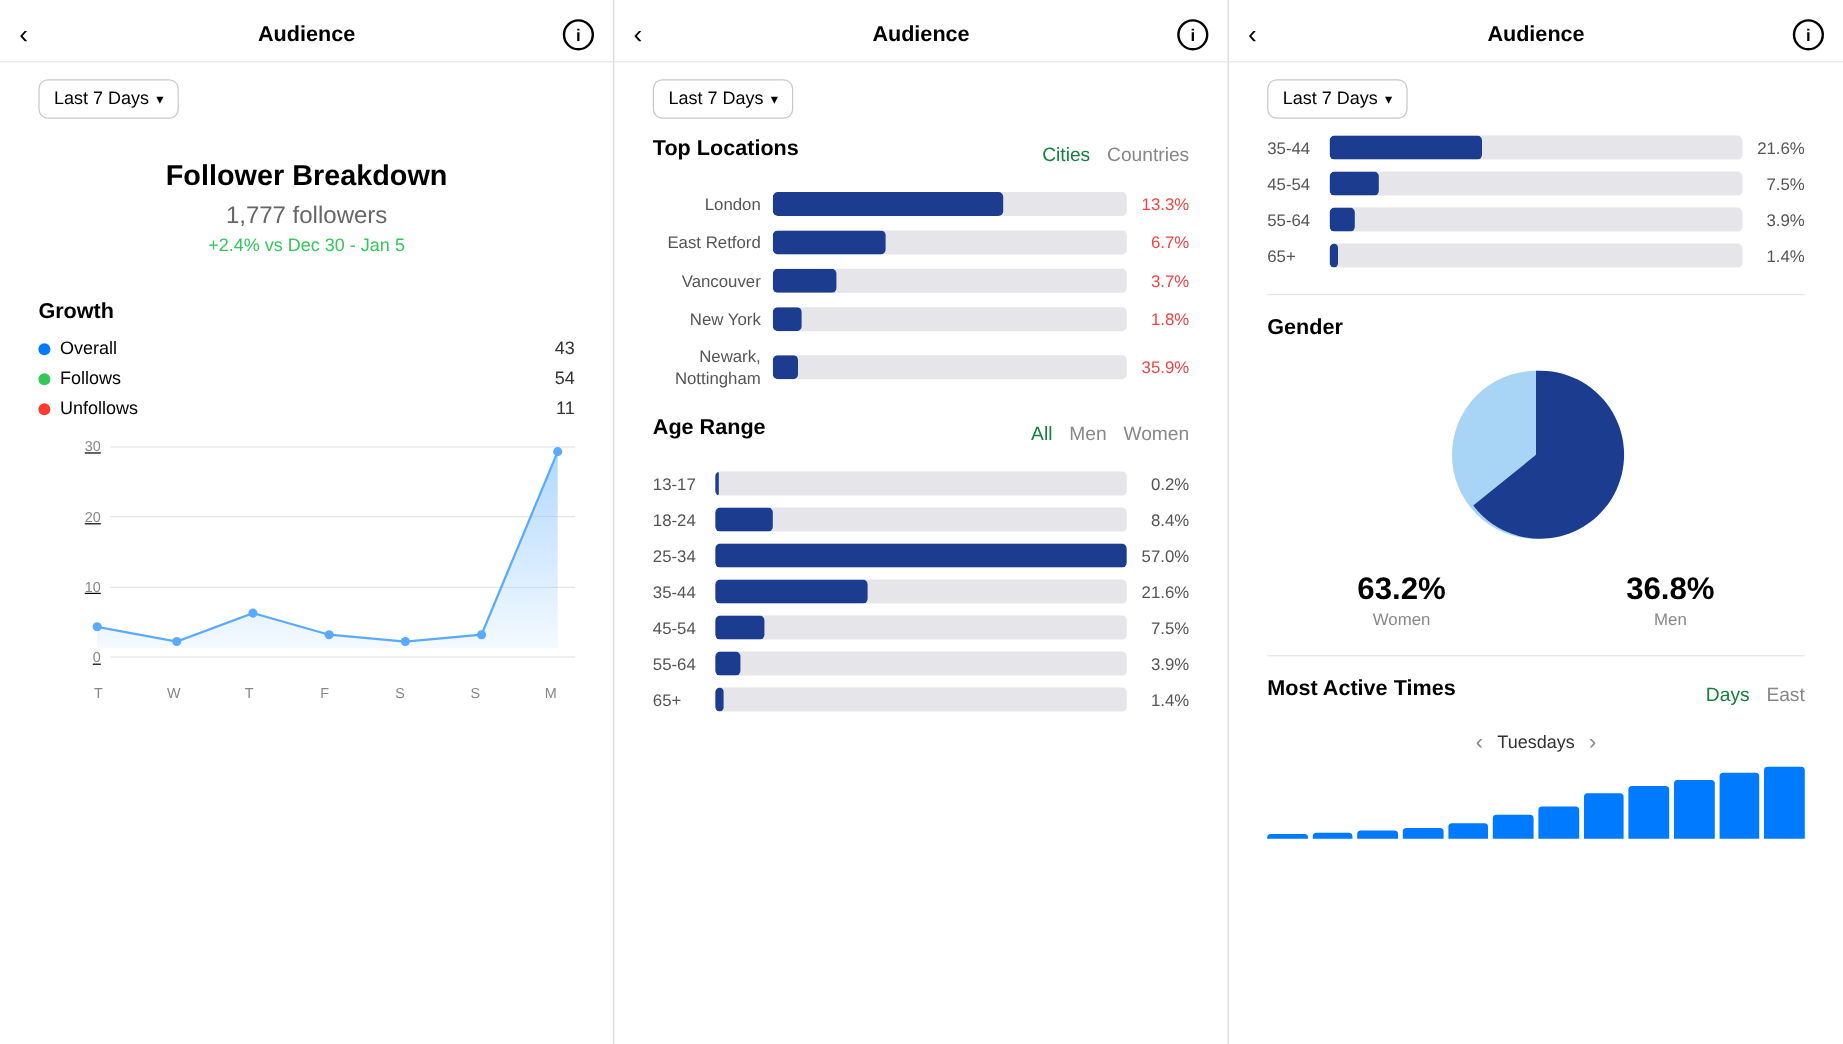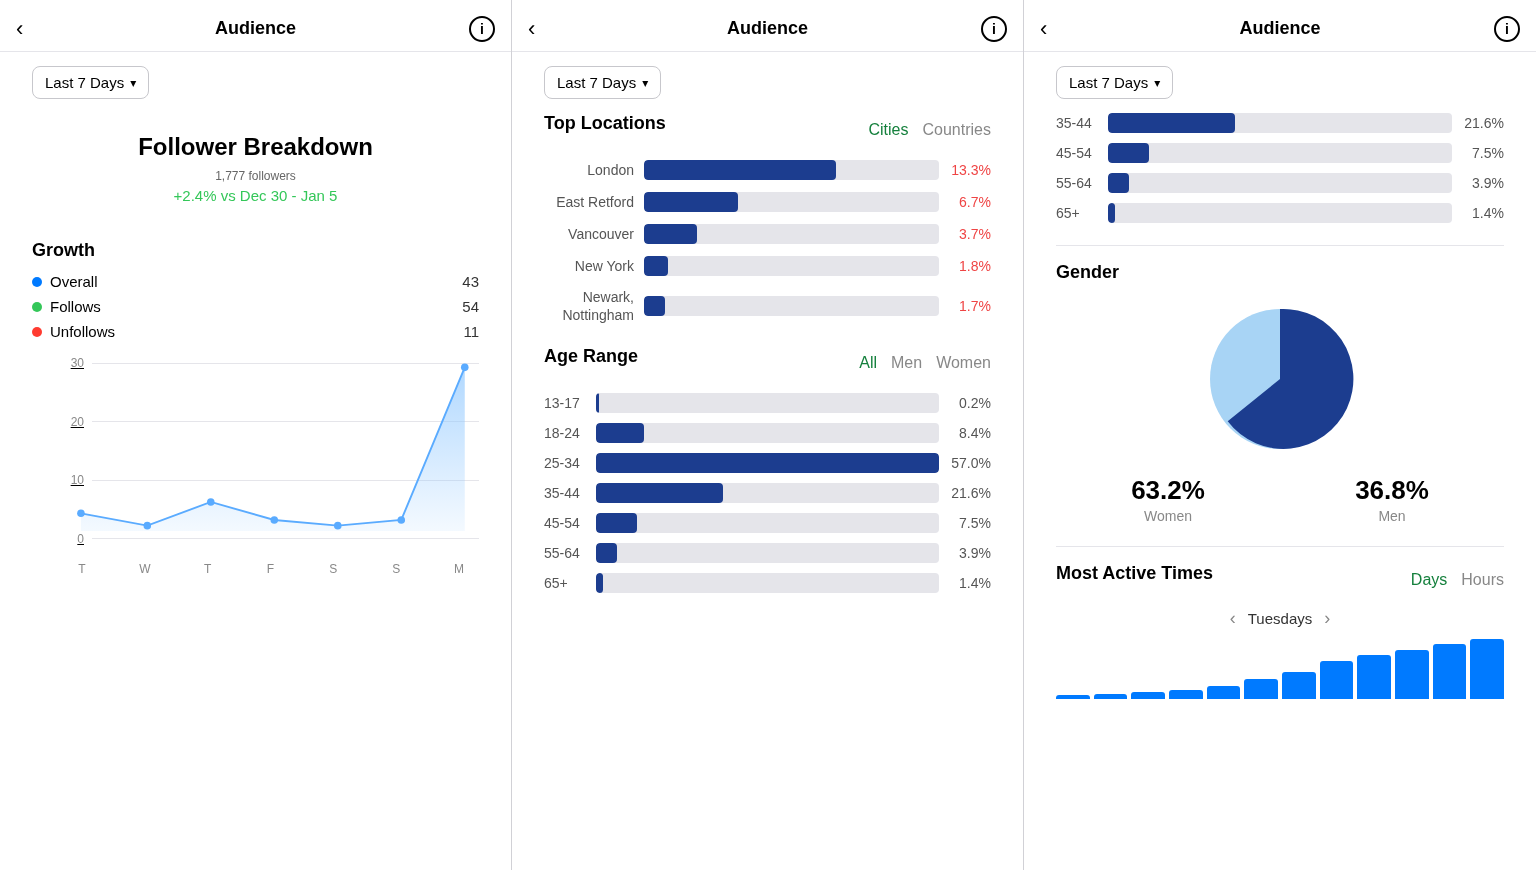--- a/index.html
+++ b/index.html
@@ -81,21 +81,21 @@
     .follower-breakdown {
       text-align: center;
       padding: 20px 0 28px;
     }
     .follower-breakdown h2 {
       font-size: 24px;
       font-weight: 700;
       margin-bottom: 8px;
     }
     .follower-count {
-      font-size: 12px;
+      font-size: 20px;
       color: #666;
       margin-bottom: 4px;
     }
     .follower-change {
       font-size: 15px;
       color: #34c759;
     }
     .growth-section { margin-top: 8px; }
     .section-title {
       font-size: 18px;
@@ -479,21 +479,21 @@
         <div class="bar-container">
           <div class="bar-fill" style="width:8%"></div>
         </div>
         <span class="bar-pct">1.8%</span>
       </div>
       <div class="location-row">
         <span class="location-name" style="line-height:1.3">Newark,<br>Nottingham</span>
         <div class="bar-container">
           <div class="bar-fill" style="width:7%"></div>
         </div>
-        <span class="bar-pct">1.7%</span>
+        <span class="bar-pct">35.9%</span>
       </div>
     </div>
 
     <div class="age-range-section">
       <div class="age-range-header">
         <span class="section-title">Age Range</span>
         <div class="age-tabs">
           <span class="tab-active">All</span>
           <span class="tab-inactive">Men</span>
           <span class="tab-inactive">Women</span>
@@ -618,21 +618,21 @@
         </div>
       </div>
     </div>
 
     
     <div class="active-times-section">
       <div class="active-times-header">
         <span class="section-title">Most Active Times</span>
         <div class="section-tabs">
           <span class="tab-active">Days</span>
-          <span class="tab-inactive">Hours</span>
+          <span class="tab-inactive">East</span>
         </div>
       </div>
       <div class="day-nav">
         <span class="day-nav-btn">‹</span>
         <span class="day-nav-label">Tuesdays</span>
         <span class="day-nav-btn">›</span>
       </div>
       <div class="bars-row">
         <div class="time-bar" style="height:7%"></div>
         <div class="time-bar" style="height:9%"></div>

